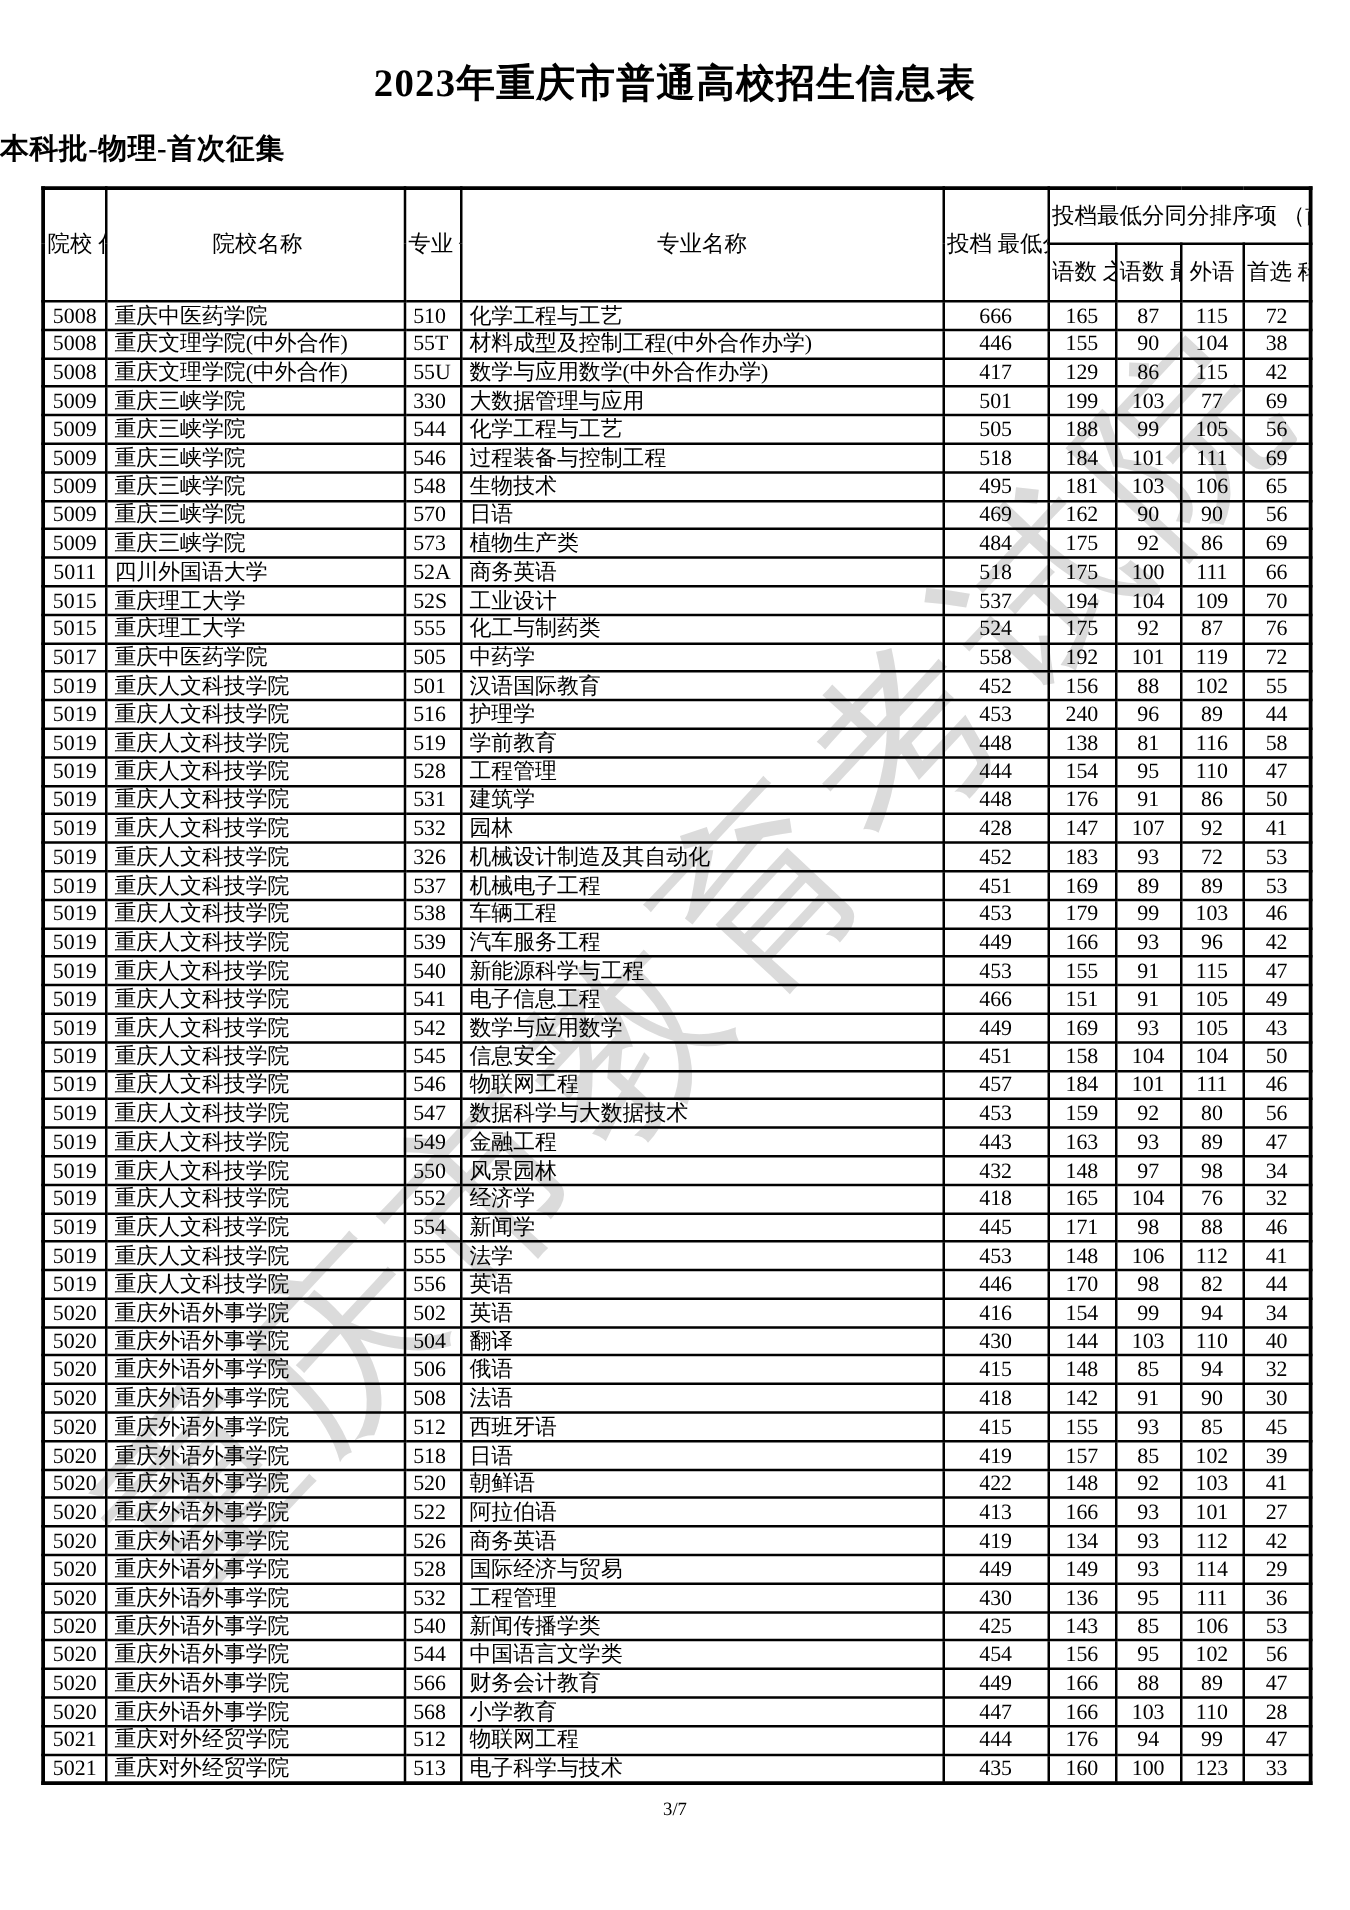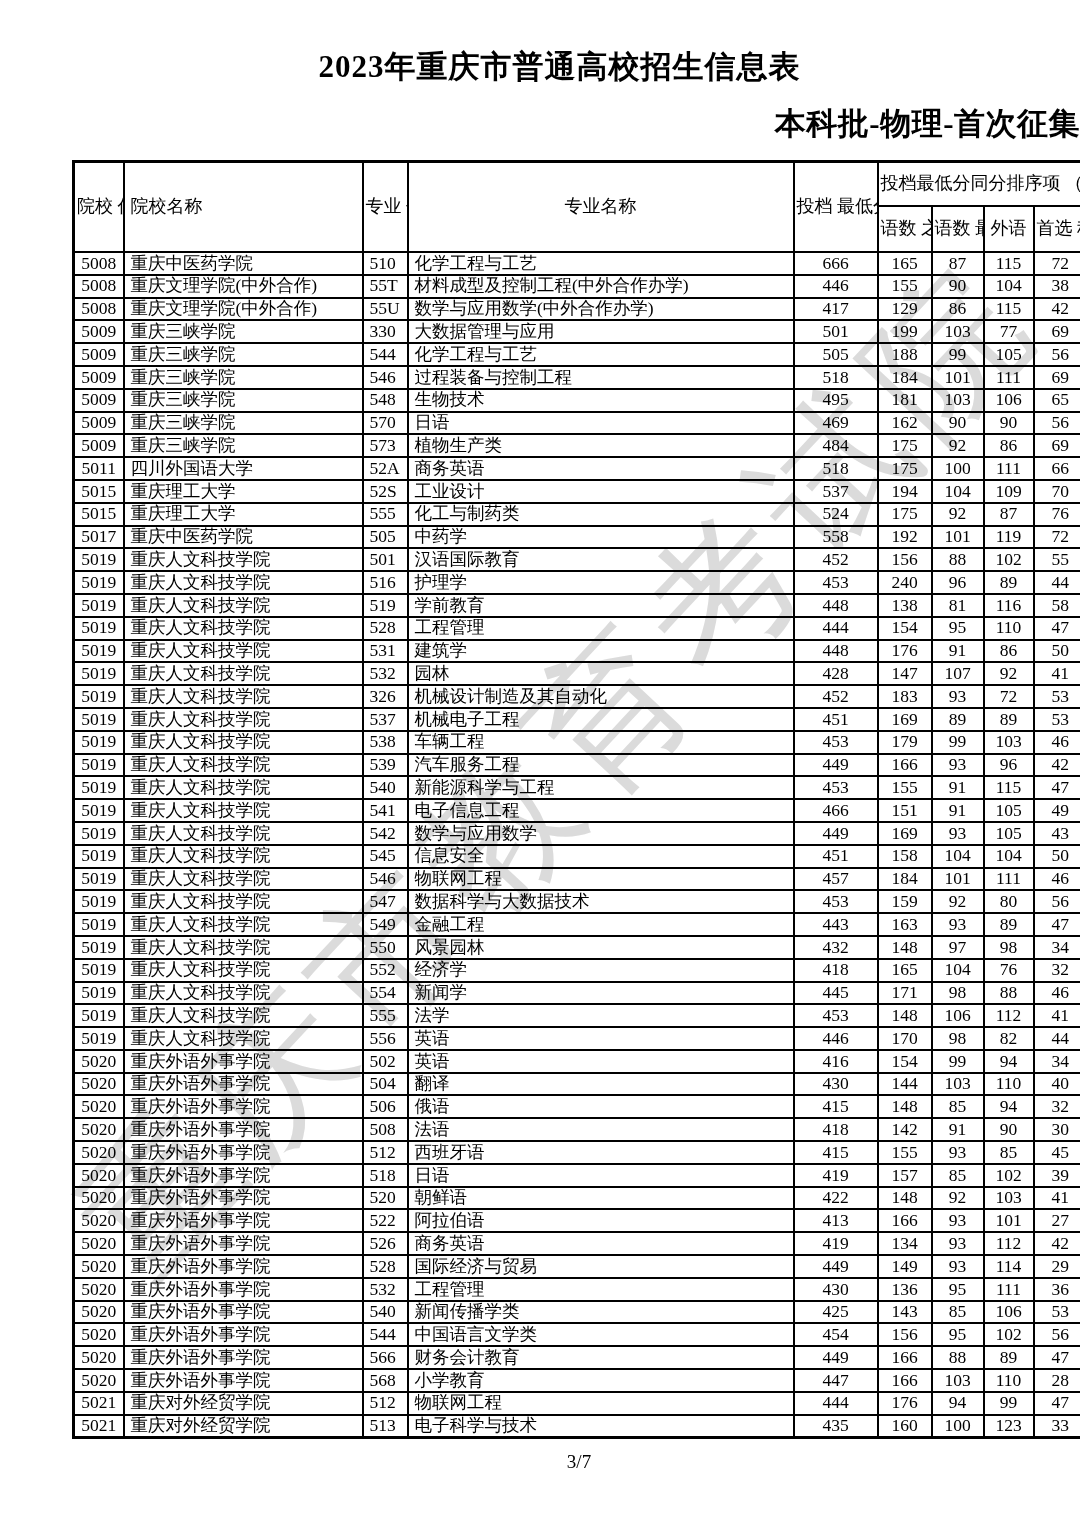--- a/index.html
+++ b/index.html
@@ -25,33 +25,32 @@
     letter-spacing: 14px;
     white-space: nowrap;
     color: #a6a6a6;
     opacity: 0.40;
     z-index: 0;
     font-family: "DejaVu Serif", serif;
   }
   .content {
     position: relative;
     z-index: 1;
-    padding-left: 39px;
   }
   .page-title {
     margin: 46px 0 0 0;
     text-align: center;
     font-size: 31px;
     font-weight: bold;
     letter-spacing: 1px;
   }
   .page-subtitle {
     margin: 15px 0 0 0;
-    text-align: right;
-    font-size: 31px;
+    text-align: left;
+    font-size: 23px;
     font-weight: bold;
     letter-spacing: 0.5px;
   }
   table.admissions {
     border-collapse: collapse;
     table-layout: fixed;
     width: 1014px;
     margin: 15px 0 0 33px;
     border: 3px solid #000;
   }
@@ -69,34 +68,34 @@
     text-align: center;
     vertical-align: middle;
   }
   .admissions thead tr.sub-row th {
     height: 44px;
   }
   .admissions thead th.group-th {
     height: 42px;
   }
   .pre { white-space: pre-line; }
-  .admissions thead th.h-left { text-align: left; padding-left: 6px; }
+  .admissions thead th.h-left { text-align: center; padding-left: 6px; }
   .admissions tbody td {
     height: 20.8px;
     font-size: 17.5px;
     line-height: 1.0;
     vertical-align: middle;
   }
   .c-center { text-align: center; }
   .c-left { text-align: left; padding-left: 6px !important; }
   .page-number {
     width: 1014px;
     margin: 12px 0 0 33px;
     text-align: center;
-    font-size: 19px;
+    font-size: 15px;
   }
   
   col.w-ccode { width: 50px; }
   col.w-cname { width: 239px; }
   col.w-mcode { width: 45px; }
   col.w-mname { width: 386px; }
   col.w-score { width: 84px; }
   col.w-s1 { width: 54px; }
   col.w-s2 { width: 52px; }
   col.w-s3 { width: 50px; }

